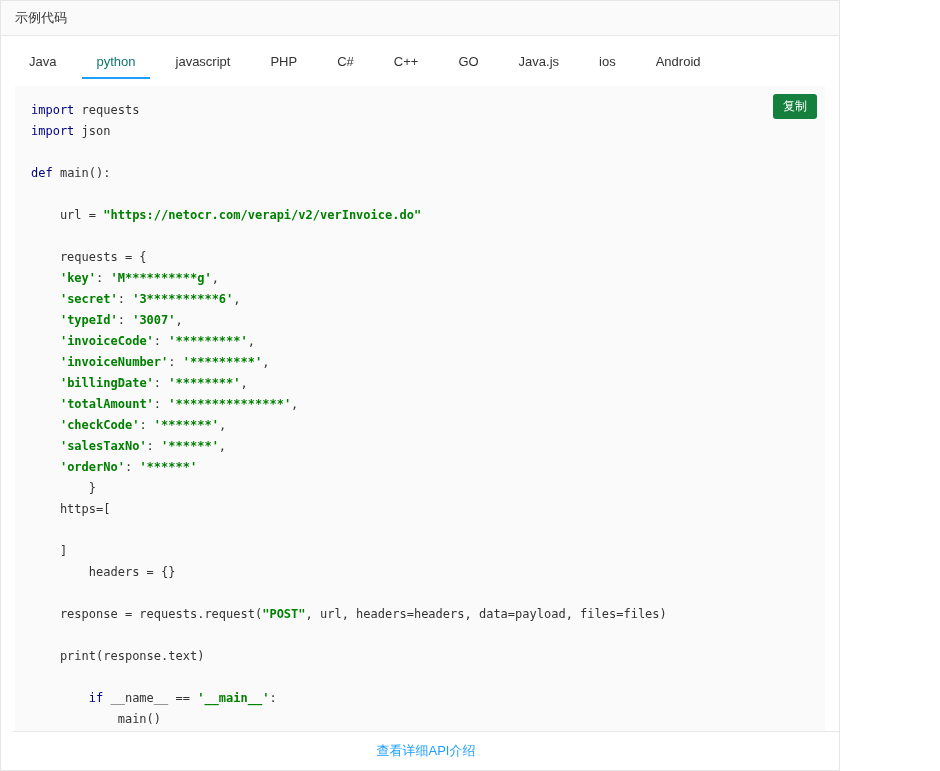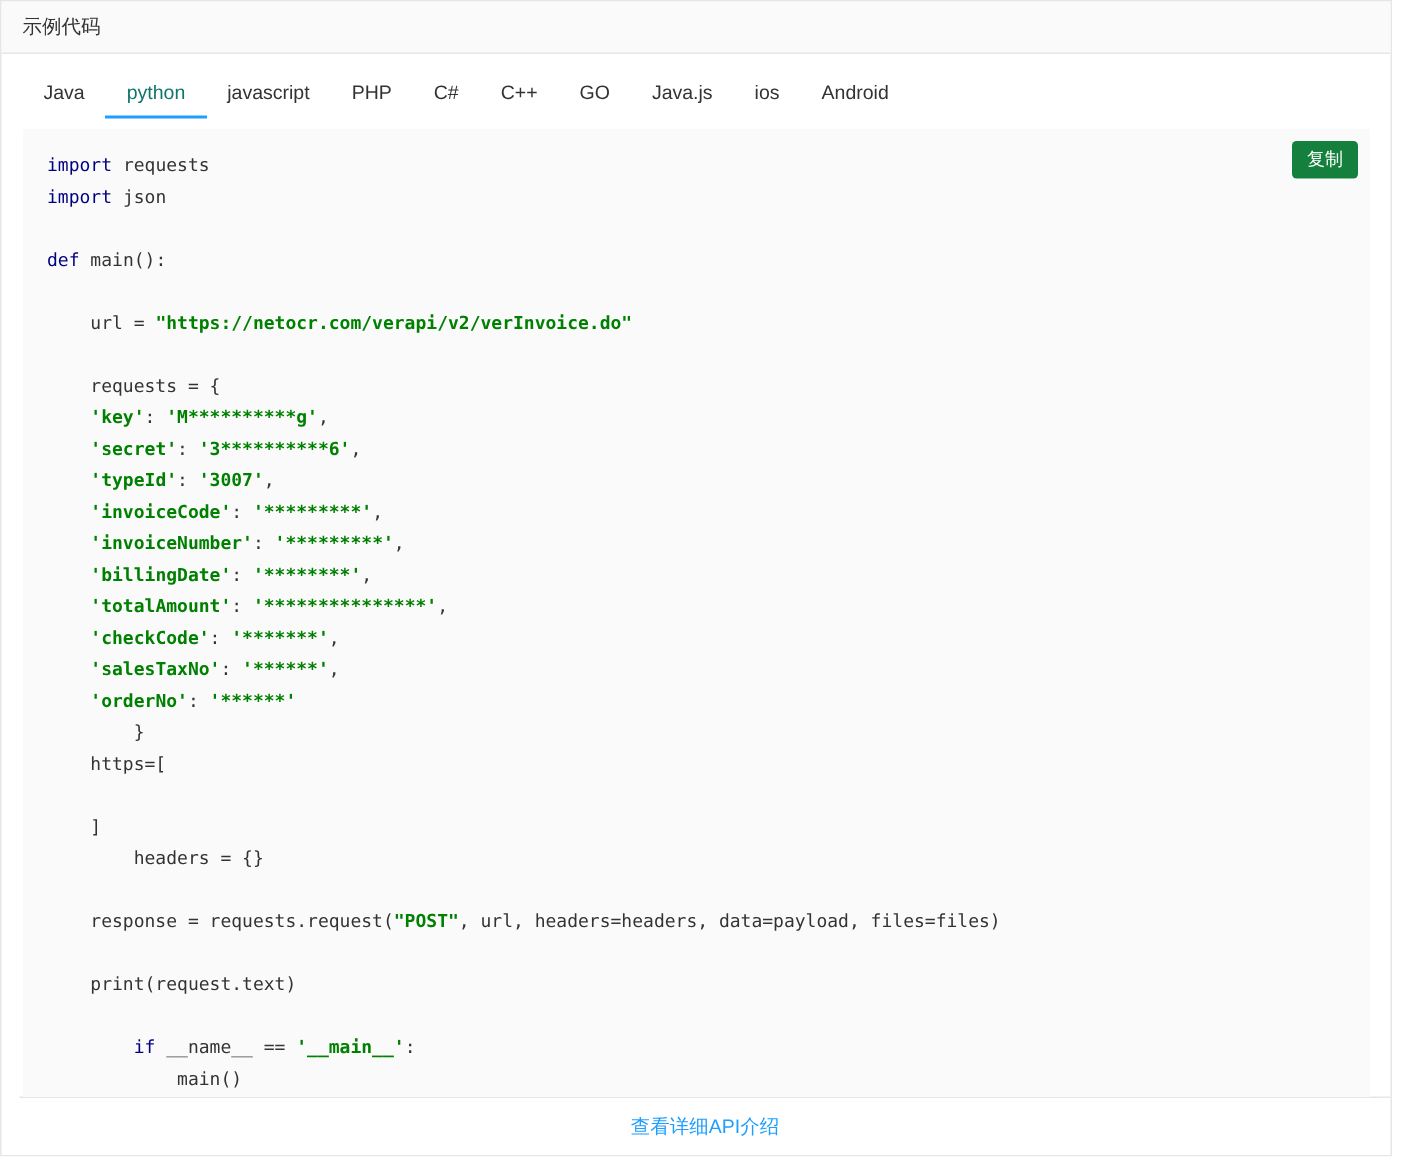--- a/index.html
+++ b/index.html
@@ -1,20 +1,20 @@
 <!DOCTYPE html>
 <html><head>
 <meta charset="utf-8">
 <style>
 * { margin: 0; padding: 0; box-sizing: border-box; }
 body { font-family: "Microsoft YaHei", Arial, sans-serif; background: #fff; font-size: 12px; color: #333; }
-.card { border: 1px solid #e6e6e6; width: 928px; height: 771px; display: flex; flex-direction: column; }
+.card { border: 1px solid #e6e6e6; width: 840px; height: 771px; display: flex; flex-direction: column; }
 .card-header { padding: 8px 14px; border-bottom: 1px solid #e6e6e6; font-size: 13px; color: #333; background: #fafafa; }
 .card-body { padding: 10px 14px 0 14px; flex: 1; display: flex; flex-direction: column; overflow: hidden; }
-.tabs { display: flex; gap: 0; border-bottom: 1px solid transparent; }
+.tabs { display: flex; gap: 12px; border-bottom: 1px solid transparent; }
 .tab { padding: 8px 14px; font-size: 13px; color: #333; cursor: pointer; border-bottom: 2px solid transparent; }
 .tab.active { color: #0f766e; border-bottom-color: #1e9fff; }
 .code-area { position: relative; background: #fafafa; margin-top: 6px; flex: 1; overflow: auto; padding: 14px 16px; }
 .copy-btn { position: absolute; top: 8px; right: 8px; background: #15803d; color: #fff; border: none; border-radius: 3px; padding: 4px 10px; font-size: 12px; cursor: pointer; font-family: inherit; }
 pre { font-family: "SimSun", Consolas, monospace; font-size: 12px; line-height: 21px; white-space: pre; color: #333; }
 .kw { color: #000080; font-weight: normal; }
 .str { color: #008000; font-weight: bold; }
 .footer { border-top: 1px solid #e6e6e6; text-align: center; padding: 10px 0; margin-left: 12px; }
 .footer a { color: #1e9fff; font-size: 13px; text-decoration: none; cursor: pointer; }
 </style>
@@ -57,21 +57,21 @@
     <span class="str">'salesTaxNo'</span>: <span class="str">'******'</span>,
     <span class="str">'orderNo'</span>: <span class="str">'******'</span>
 <span>        }</span>
 <span>    https=[</span>
 
 <span>    ]</span>
 <span>        headers = {}</span>
 
 <span>    response = requests.request(</span><span class="str">"POST"</span><span>, url, headers=headers, data=payload, files=files)</span>
 
-<span>    print(request.text)</span>
+<span>    print(response.text)</span>
 
 <span>        </span><span class="kw">if</span><span> __name__ == </span><span class="str">'__main__'</span><span>:</span>
 <span>            main()</span>
 </pre>
     </div>
   </div>
   <div class="footer">
     <a>查看详细API介绍</a>
   </div>
 </div>

